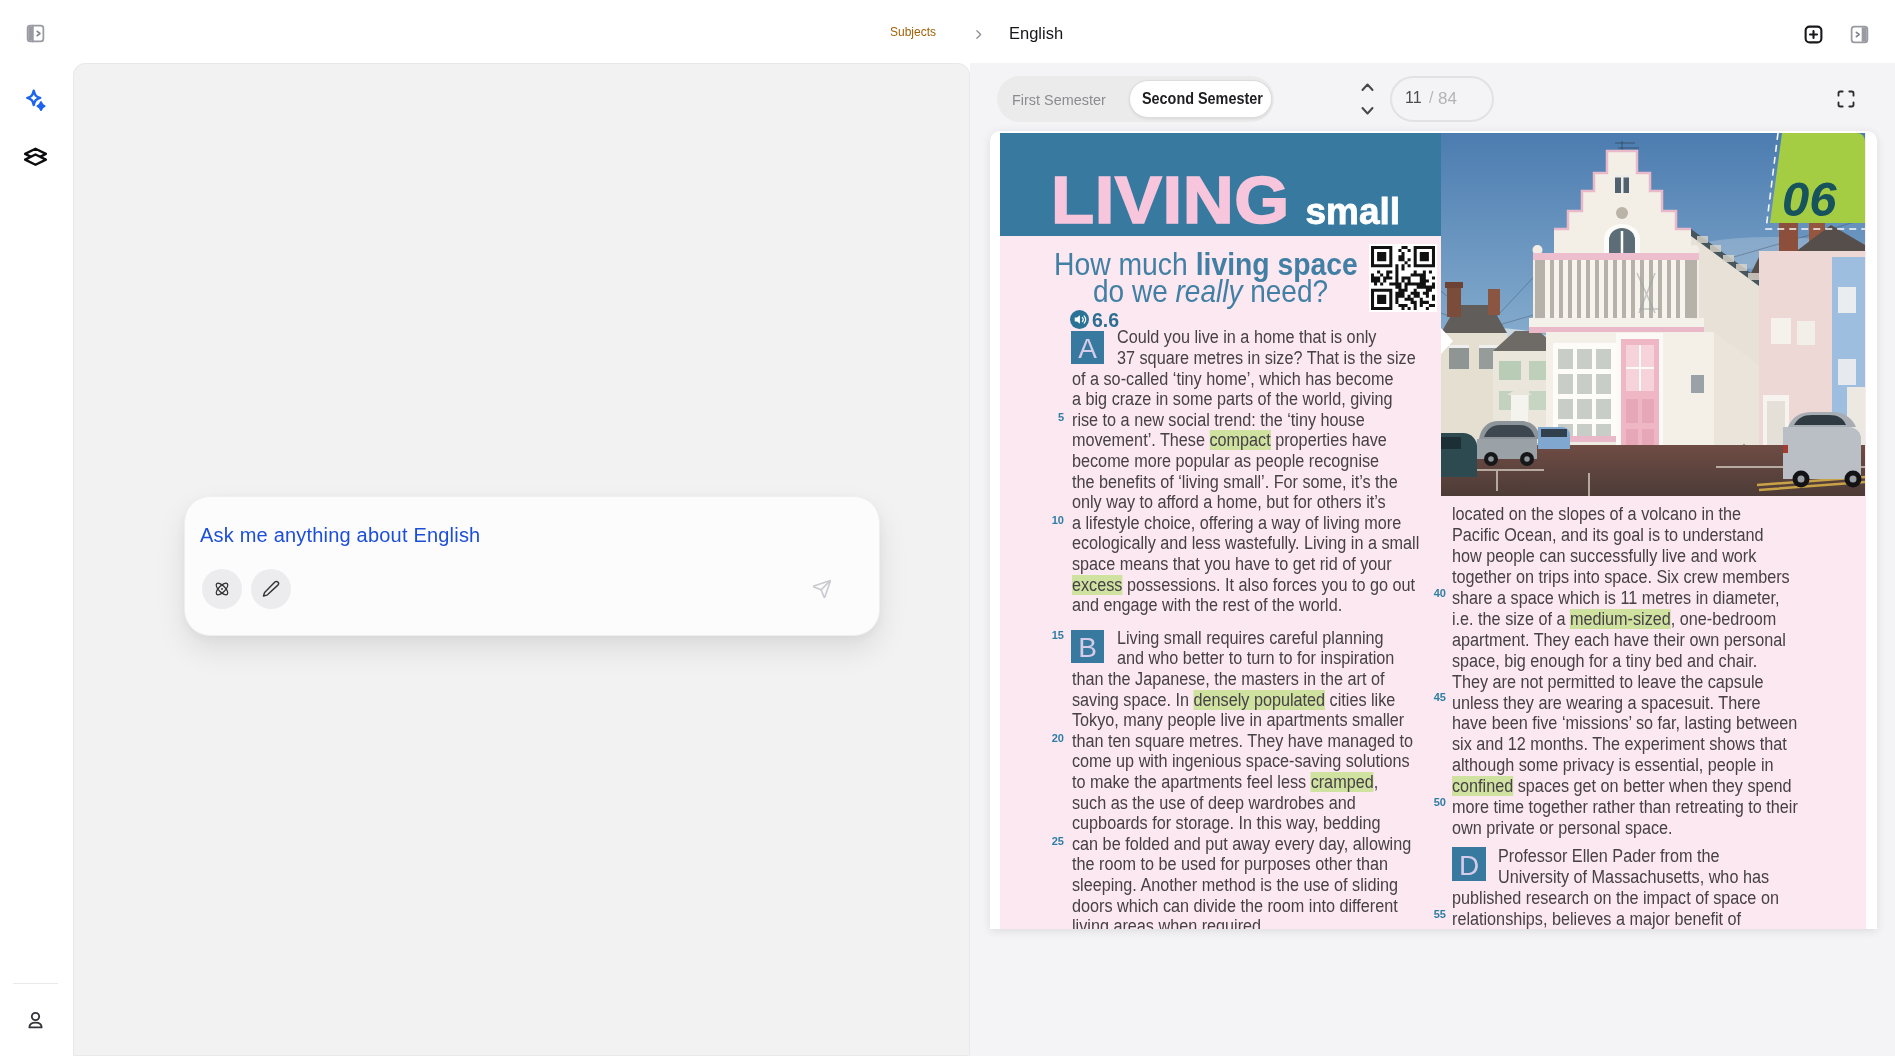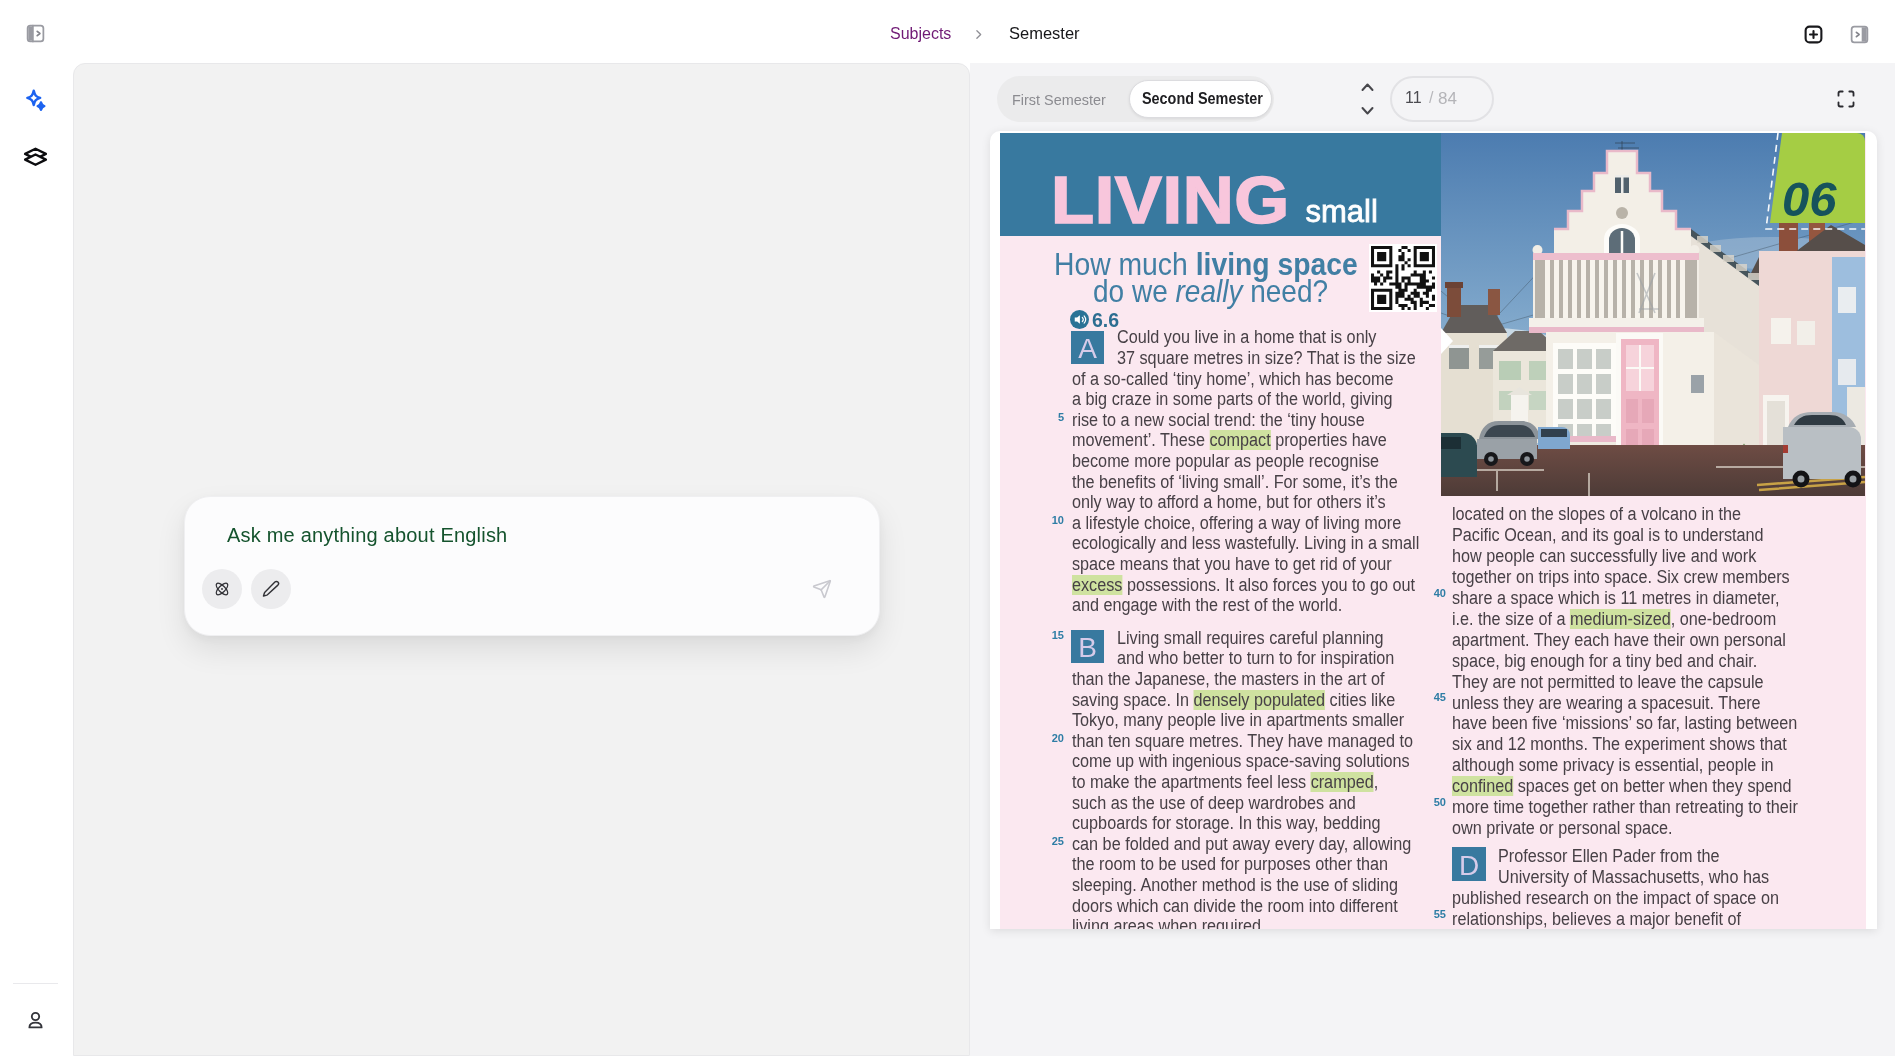--- a/index.html
+++ b/index.html
@@ -10,25 +10,25 @@
 .hl{background:#cfe2a0}
 </style></head><body>
 
 <div class="abs" style="left:0;top:0;width:1895px;height:63px;background:#fff"></div>
 <svg class="abs" style="left:25px;top:23px" width="21" height="21" viewBox="0 0 24 24" fill="none" stroke="#9a9ba2" stroke-width="2" stroke-linecap="round" stroke-linejoin="round">
     <rect x="3" y="3" width="18" height="18" rx="3" fill="none"></rect>
     <path d="M9 3v18" fill="none"></path>
     <rect x="3.8" y="3.8" width="5.2" height="16.4" fill="#9a9ba2" stroke="none"></rect>
     <path d="m14 9.5 3 2.5-3 2.5" stroke="#84858c"></path>
   </svg>
-<div class="abs" style="left:890px;top:25px;font-size:16px;color:#701a75">Subjects</div>
+<div class="abs" style="left:890px;top:25px;font-size:12px;color:#a16207">Subjects</div>
 <svg class="abs" style="left:972px;top:28px" width="13" height="13" viewBox="0 0 24 24" fill="none" stroke="#8f8f95" stroke-width="2.4" stroke-linecap="round" stroke-linejoin="round">
     <path d="m9 5 7 7-7 7"></path>
   </svg>
-<div class="abs" style="left:1009px;top:24px;font-size:16.5px;color:#161619">Semester</div>
+<div class="abs" style="left:1009px;top:24px;font-size:16.5px;color:#161619">English</div>
 <svg class="abs" style="left:1803px;top:24px" width="21" height="21" viewBox="0 0 24 24" fill="none" stroke="#19191c" stroke-width="2.4" stroke-linecap="round" stroke-linejoin="round">
     <rect x="3" y="3" width="18" height="18" rx="4.5"></rect>
     <path d="M8 12h8M12 8v8"></path>
   </svg>
 <svg class="abs" style="left:1849px;top:24px" width="21" height="21" viewBox="0 0 24 24" fill="none" stroke="#9a9ba2" stroke-width="2" stroke-linecap="round" stroke-linejoin="round">
     <rect x="3" y="3" width="18" height="18" rx="3" fill="none"></rect>
     <rect x="14.5" y="3.8" width="5.7" height="16.4" fill="#9a9ba2" stroke="none"></rect>
     <path d="m8.5 9.5 3 2.5-3 2.5" stroke="#84858c"></path>
   </svg>
 
@@ -42,21 +42,21 @@
     <path d="M12 10 22 15 12 20 2 15Z"></path>
   </svg>
 <div class="abs" style="left:13px;top:983px;width:45px;height:1px;background:#e9e9ec"></div>
 <svg class="abs" style="left:25px;top:1009px" width="21" height="22" viewBox="0 0 24 24" fill="none" stroke="#33343a" stroke-width="2.1" stroke-linecap="round" stroke-linejoin="round">
     <circle cx="12" cy="8" r="4.2"></circle>
     <path d="M5 20.5 C5 16.6 8 15 12 15 C16 15 19 16.6 19 20.5 Z"></path>
   </svg>
 
 <div class="abs" style="left:73px;top:63px;width:897px;height:993px;background:#f2f2f2;border:1px solid #e8e8ea;border-radius:12px 12px 0 0"></div>
 <div class="abs" style="left:184px;top:496px;width:696px;height:140px;background:#fcfcfd;border:1px solid #efeff1;border-radius:26px;box-shadow:0 14px 30px rgba(0,0,0,.09),0 3px 8px rgba(0,0,0,.04)"></div>
-<div class="abs" style="left:227px;top:524px;font-size:20px;color:#14532d;letter-spacing:.2px">Ask me anything about English</div>
+<div class="abs" style="left:200px;top:524px;font-size:20px;color:#1d4ed8;letter-spacing:.2px">Ask me anything about English</div>
 <div class="abs" style="left:202px;top:569px;width:40px;height:40px;border-radius:50%;background:#ececee"></div>
 <div class="abs" style="left:251px;top:569px;width:40px;height:40px;border-radius:50%;background:#ececee"></div>
 <svg class="abs" style="left:213px;top:580px" width="18" height="18" viewBox="0 0 24 24" fill="none" stroke="#323237" stroke-width="1.7" stroke-linecap="round">
     <ellipse cx="12" cy="12" rx="10" ry="4.3" transform="rotate(45 12 12)"></ellipse>
     <ellipse cx="12" cy="12" rx="10" ry="4.3" transform="rotate(-45 12 12)"></ellipse>
     <circle cx="12" cy="12" r="1.2" fill="#323237" stroke="none"></circle>
   </svg>
 <svg class="abs" style="left:262px;top:580px" width="18" height="18" viewBox="0 0 24 24" fill="none" stroke="#323237" stroke-width="1.9" stroke-linecap="round" stroke-linejoin="round">
     <path d="M21.2 6.8a1 1 0 0 0-4-4L3.8 16.2a2 2 0 0 0-.5.8l-1.3 4.4 4.4-1.3a2 2 0 0 0 .8-.5z"></path>
   </svg>
@@ -84,21 +84,21 @@
     <path d="M8 3H5a2 2 0 0 0-2 2v3"></path>
     <path d="M16 3h3a2 2 0 0 1 2 2v3"></path>
     <path d="M8 21H5a2 2 0 0 1-2-2v-3"></path>
     <path d="M16 21h3a2 2 0 0 0 2-2v-3"></path>
   </svg>
 
 <div class="abs" style="left:990px;top:131px;width:887px;height:798px;background:#fff;border-radius:10px 10px 0 0;box-shadow:0 2px 10px rgba(0,0,0,.10);overflow:hidden">
 <div class="abs" style="left:10px;top:2px;width:866px;height:923px;background:#fbe8f0"></div>
 <div class="abs" style="left:10px;top:2px;width:448px;height:103px;background:#38799f"></div>
 <div class="abs" style="left:61px;top:35px;font-size:67px;line-height:67px;font-weight:bold;color:#f8c6dc;letter-spacing:.5px;-webkit-text-stroke:1.6px #f8c6dc;transform:scaleX(1.055);transform-origin:left top">LIVING</div>
-<div class="abs" style="left:315.5px;top:65.2px;font-size:31px;line-height:31px;font-weight:normal;color:#fff;-webkit-text-stroke:.8px #fff;transform:scaleX(1.0);transform-origin:left top">small</div>
+<div class="abs" style="left:315.5px;top:65.2px;font-size:37px;line-height:31px;font-weight:bold;color:#fff;-webkit-text-stroke:.8px #fff;transform:scaleX(1.0);transform-origin:left top">small</div>
 <div class="abs" style="left:63.6px;top:116.6px;font-size:32px;line-height:32px;color:#417fa4;transform:scaleX(.885);transform-origin:left top">How much <b>living space</b></div>
 <div class="abs" style="left:103.4px;top:143.6px;font-size:32px;line-height:32px;color:#417fa4;transform:scaleX(.875);transform-origin:left top">do we <i>really</i> need?</div>
 <div class="abs" style="left:379px;top:113px;width:68px;height:68px;background:#fff;padding:2px">
 <svg width="64" height="64" viewBox="0 0 63 63">
         <path fill="#111" d="M0 0h3v3h-3zM0 3h3v3h-3zM0 6h3v3h-3zM0 9h3v3h-3zM0 12h3v3h-3zM0 15h3v3h-3zM0 18h3v3h-3zM0 27h3v3h-3zM0 30h3v3h-3zM0 33h3v3h-3zM0 42h3v3h-3zM0 45h3v3h-3zM0 48h3v3h-3zM0 51h3v3h-3zM0 54h3v3h-3zM0 57h3v3h-3zM0 60h3v3h-3zM3 0h3v3h-3zM3 18h3v3h-3zM3 30h3v3h-3zM3 33h3v3h-3zM3 36h3v3h-3zM3 42h3v3h-3zM3 60h3v3h-3zM6 0h3v3h-3zM6 6h3v3h-3zM6 9h3v3h-3zM6 12h3v3h-3zM6 18h3v3h-3zM6 24h3v3h-3zM6 30h3v3h-3zM6 33h3v3h-3zM6 42h3v3h-3zM6 48h3v3h-3zM6 51h3v3h-3zM6 54h3v3h-3zM6 60h3v3h-3zM9 0h3v3h-3zM9 6h3v3h-3zM9 9h3v3h-3zM9 12h3v3h-3zM9 18h3v3h-3zM9 27h3v3h-3zM9 36h3v3h-3zM9 42h3v3h-3zM9 48h3v3h-3zM9 51h3v3h-3zM9 54h3v3h-3zM9 60h3v3h-3zM12 0h3v3h-3zM12 6h3v3h-3zM12 9h3v3h-3zM12 12h3v3h-3zM12 18h3v3h-3zM12 30h3v3h-3zM12 33h3v3h-3zM12 42h3v3h-3zM12 48h3v3h-3zM12 51h3v3h-3zM12 54h3v3h-3zM12 60h3v3h-3zM15 0h3v3h-3zM15 18h3v3h-3zM15 24h3v3h-3zM15 27h3v3h-3zM15 30h3v3h-3zM15 42h3v3h-3zM15 60h3v3h-3zM18 0h3v3h-3zM18 3h3v3h-3zM18 6h3v3h-3zM18 9h3v3h-3zM18 12h3v3h-3zM18 15h3v3h-3zM18 18h3v3h-3zM18 24h3v3h-3zM18 30h3v3h-3zM18 36h3v3h-3zM18 42h3v3h-3zM18 45h3v3h-3zM18 48h3v3h-3zM18 51h3v3h-3zM18 54h3v3h-3zM18 57h3v3h-3zM18 60h3v3h-3zM21 36h3v3h-3zM24 18h3v3h-3zM24 21h3v3h-3zM24 24h3v3h-3zM24 27h3v3h-3zM24 30h3v3h-3zM24 33h3v3h-3zM24 36h3v3h-3zM24 39h3v3h-3zM24 45h3v3h-3zM24 48h3v3h-3zM24 51h3v3h-3zM24 54h3v3h-3zM27 3h3v3h-3zM27 9h3v3h-3zM27 12h3v3h-3zM27 36h3v3h-3zM27 39h3v3h-3zM27 42h3v3h-3zM27 45h3v3h-3zM27 48h3v3h-3zM27 57h3v3h-3zM30 0h3v3h-3zM30 6h3v3h-3zM30 9h3v3h-3zM30 12h3v3h-3zM30 18h3v3h-3zM30 21h3v3h-3zM30 30h3v3h-3zM30 33h3v3h-3zM30 42h3v3h-3zM30 45h3v3h-3zM30 48h3v3h-3zM30 57h3v3h-3zM30 60h3v3h-3zM33 0h3v3h-3zM33 15h3v3h-3zM33 30h3v3h-3zM33 36h3v3h-3zM33 39h3v3h-3zM33 42h3v3h-3zM33 51h3v3h-3zM33 57h3v3h-3zM36 3h3v3h-3zM36 12h3v3h-3zM36 18h3v3h-3zM36 30h3v3h-3zM36 33h3v3h-3zM36 36h3v3h-3zM36 48h3v3h-3zM36 51h3v3h-3zM36 60h3v3h-3zM39 27h3v3h-3zM39 36h3v3h-3zM39 45h3v3h-3zM39 51h3v3h-3zM39 54h3v3h-3zM42 0h3v3h-3zM42 3h3v3h-3zM42 6h3v3h-3zM42 9h3v3h-3zM42 12h3v3h-3zM42 15h3v3h-3zM42 18h3v3h-3zM42 24h3v3h-3zM42 27h3v3h-3zM42 36h3v3h-3zM42 42h3v3h-3zM42 45h3v3h-3zM42 48h3v3h-3zM42 54h3v3h-3zM42 57h3v3h-3zM42 60h3v3h-3zM45 0h3v3h-3zM45 18h3v3h-3zM45 27h3v3h-3zM45 36h3v3h-3zM45 39h3v3h-3zM45 45h3v3h-3zM45 48h3v3h-3zM48 0h3v3h-3zM48 6h3v3h-3zM48 9h3v3h-3zM48 12h3v3h-3zM48 18h3v3h-3zM48 27h3v3h-3zM48 30h3v3h-3zM48 33h3v3h-3zM48 36h3v3h-3zM48 39h3v3h-3zM48 51h3v3h-3zM48 54h3v3h-3zM48 57h3v3h-3zM51 0h3v3h-3zM51 6h3v3h-3zM51 9h3v3h-3zM51 12h3v3h-3zM51 18h3v3h-3zM51 24h3v3h-3zM51 27h3v3h-3zM51 30h3v3h-3zM51 33h3v3h-3zM51 36h3v3h-3zM51 39h3v3h-3zM51 45h3v3h-3zM51 54h3v3h-3zM54 0h3v3h-3zM54 6h3v3h-3zM54 9h3v3h-3zM54 12h3v3h-3zM54 18h3v3h-3zM54 33h3v3h-3zM54 39h3v3h-3zM54 42h3v3h-3zM54 45h3v3h-3zM54 48h3v3h-3zM54 54h3v3h-3zM54 60h3v3h-3zM57 0h3v3h-3zM57 18h3v3h-3zM57 24h3v3h-3zM57 39h3v3h-3zM57 42h3v3h-3zM57 57h3v3h-3zM60 0h3v3h-3zM60 3h3v3h-3zM60 6h3v3h-3zM60 9h3v3h-3zM60 12h3v3h-3zM60 15h3v3h-3zM60 18h3v3h-3zM60 30h3v3h-3zM60 36h3v3h-3zM60 39h3v3h-3zM60 48h3v3h-3zM60 51h3v3h-3zM60 57h3v3h-3z"></path>
       </svg></div>
 
 <svg class="abs" style="left:80px;top:179px" width="19" height="19" viewBox="0 0 24 24">
       <circle cx="12" cy="12" r="12" fill="#2a7396"></circle>
       <path d="M6 9.5v5h3l3.5 3v-11l-3.5 3z" fill="#fff"></path>

